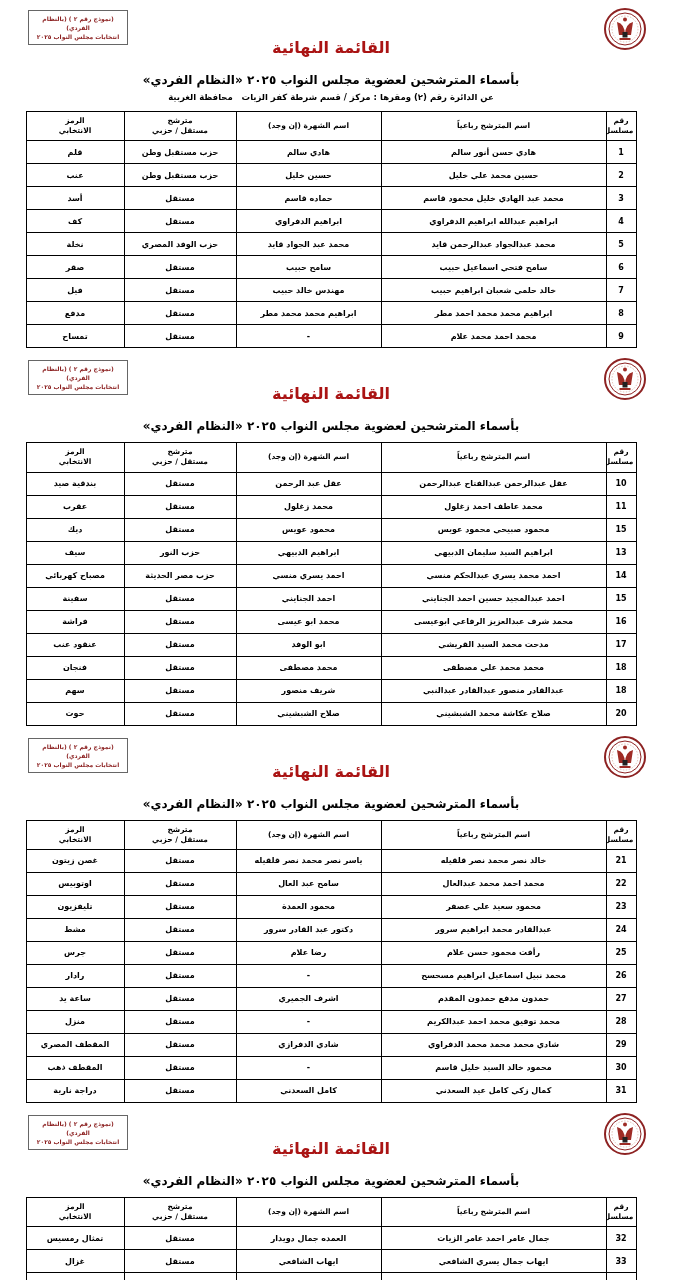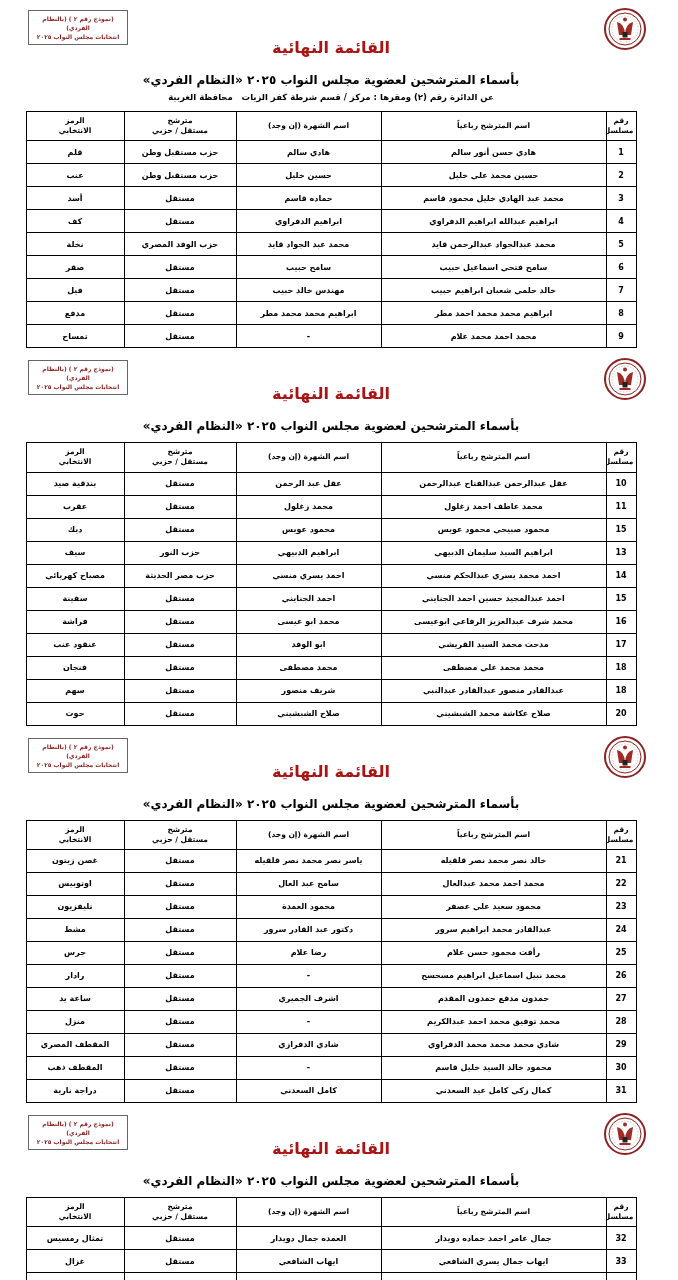--- a/index.html
+++ b/index.html
@@ -449,21 +449,21 @@
           <th>اسم الشهرة (إن وجد)</th>
           <th>مترشح
 مستقل / حزبي</th>
           <th>الرمز
 الانتخابي</th>
         </tr>
       </thead>
       <tbody>
           <tr>
     <td class="c-serial">32</td>
-    <td class="c-name">جمال عامر احمد حماده دويدار</td>
+    <td class="c-name">جمال عامر احمد عامر الزيات</td>
     <td class="c-alias">العمده جمال دويدار</td>
     <td class="c-aff">مستقل</td>
     <td class="c-symbol">تمثال رمسيس</td>
   </tr>
           <tr>
     <td class="c-serial">33</td>
     <td class="c-name">ايهاب جمال يسري الشافعي</td>
     <td class="c-alias">ايهاب الشافعي</td>
     <td class="c-aff">مستقل</td>
     <td class="c-symbol">غزال</td>

